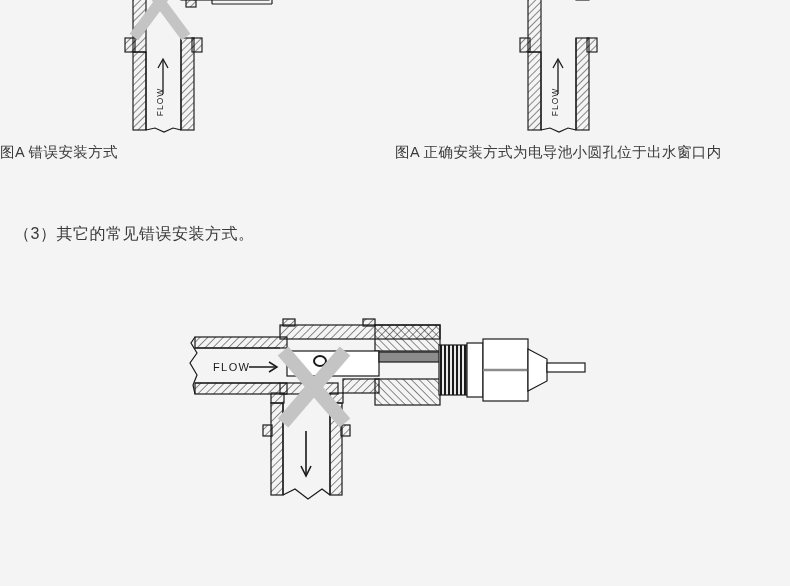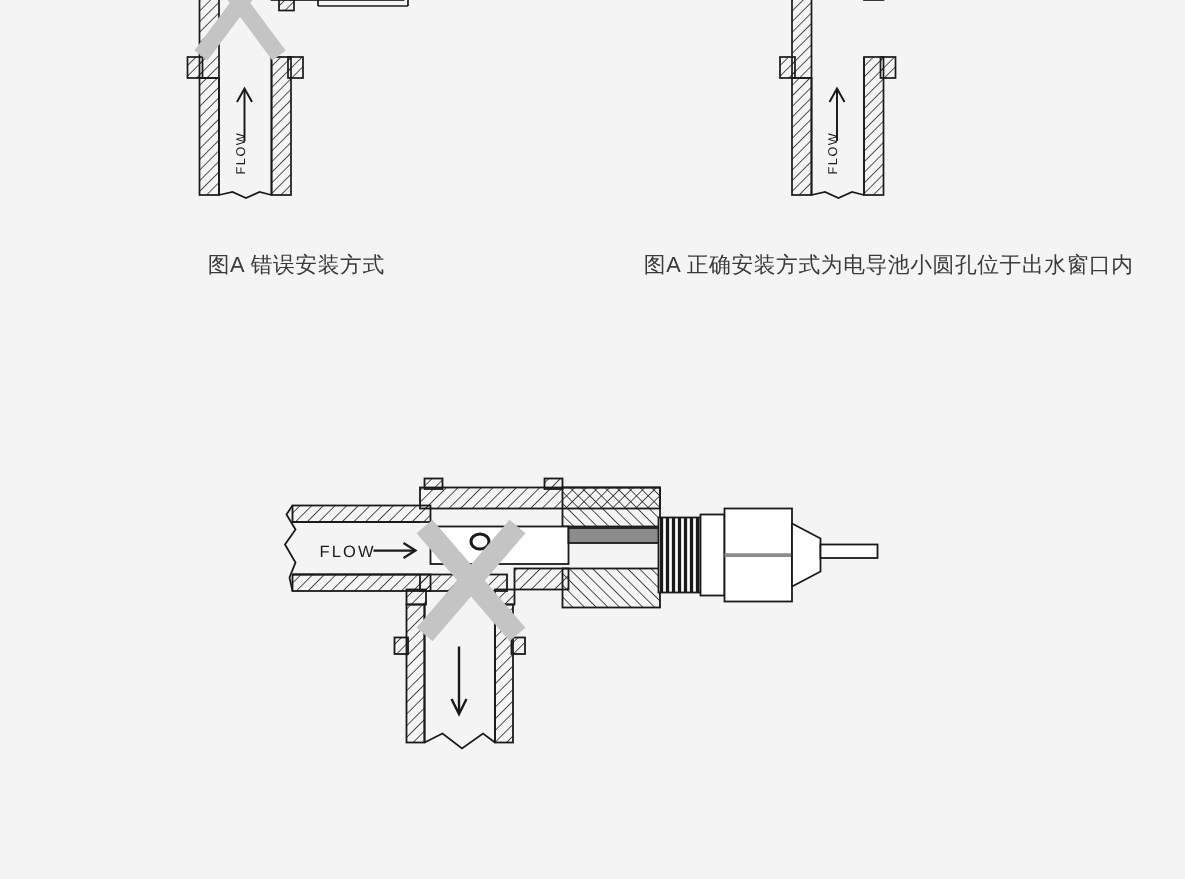--- a/index.html
+++ b/index.html
@@ -14,26 +14,25 @@
   .page{position:relative;width:790px;height:586px;}
 
   
   .top-row{position:absolute;left:0;top:0;width:790px;height:175px;}
   .fig{position:absolute;top:0;}
   .fig-left{left:0;width:395px;}
   .fig-right{left:395px;width:395px;}
   .fig-art{position:absolute;left:0;top:-58px;width:395px;height:200px;}
   .caption{
     position:absolute;left:0;width:100%;
-    text-align:center;
+    text-align:left;
     font-size:14.5px;
     letter-spacing:.4px;
     color:#3a3a3a;
     white-space:nowrap;
-    margin-top:24px;
   }
   .cap-top{top:143px;}
 
   
   .section-heading{
     position:absolute;left:14px;top:224px;
     font-size:16px;
     letter-spacing:.5px;
     color:#3a3a3a;
     white-space:nowrap;
@@ -161,20 +160,21 @@
 
         <g stroke="#1a1a1a" stroke-width="1.3" fill="none">
           <path d="M 225 24 L 258 24"></path>
           <path d="M 250 19 L 259 24 L 250 29"></path>
         </g>
       </svg>
       <div class="caption cap-top">图A 正确安装方式为电导池小圆孔位于出水窗口内</div>
     </div>
   </div>
 
+  <div class="section-heading">（3）其它的常见错误安装方式。</div>
 
   <div class="main-fig">
     <svg class="main-art" viewBox="0 0 440 215">
       <defs>
         <pattern id="hatchC" width="5.5" height="5.5" patternTransform="rotate(45)" patternUnits="userSpaceOnUse">
           <line x1="0" y1="0" x2="0" y2="5.5" stroke="#1a1a1a" stroke-width="1"></line>
         </pattern>
         <pattern id="hatchD" width="5.5" height="5.5" patternTransform="rotate(-45)" patternUnits="userSpaceOnUse">
           <line x1="0" y1="0" x2="0" y2="5.5" stroke="#1a1a1a" stroke-width="1"></line>
         </pattern>

